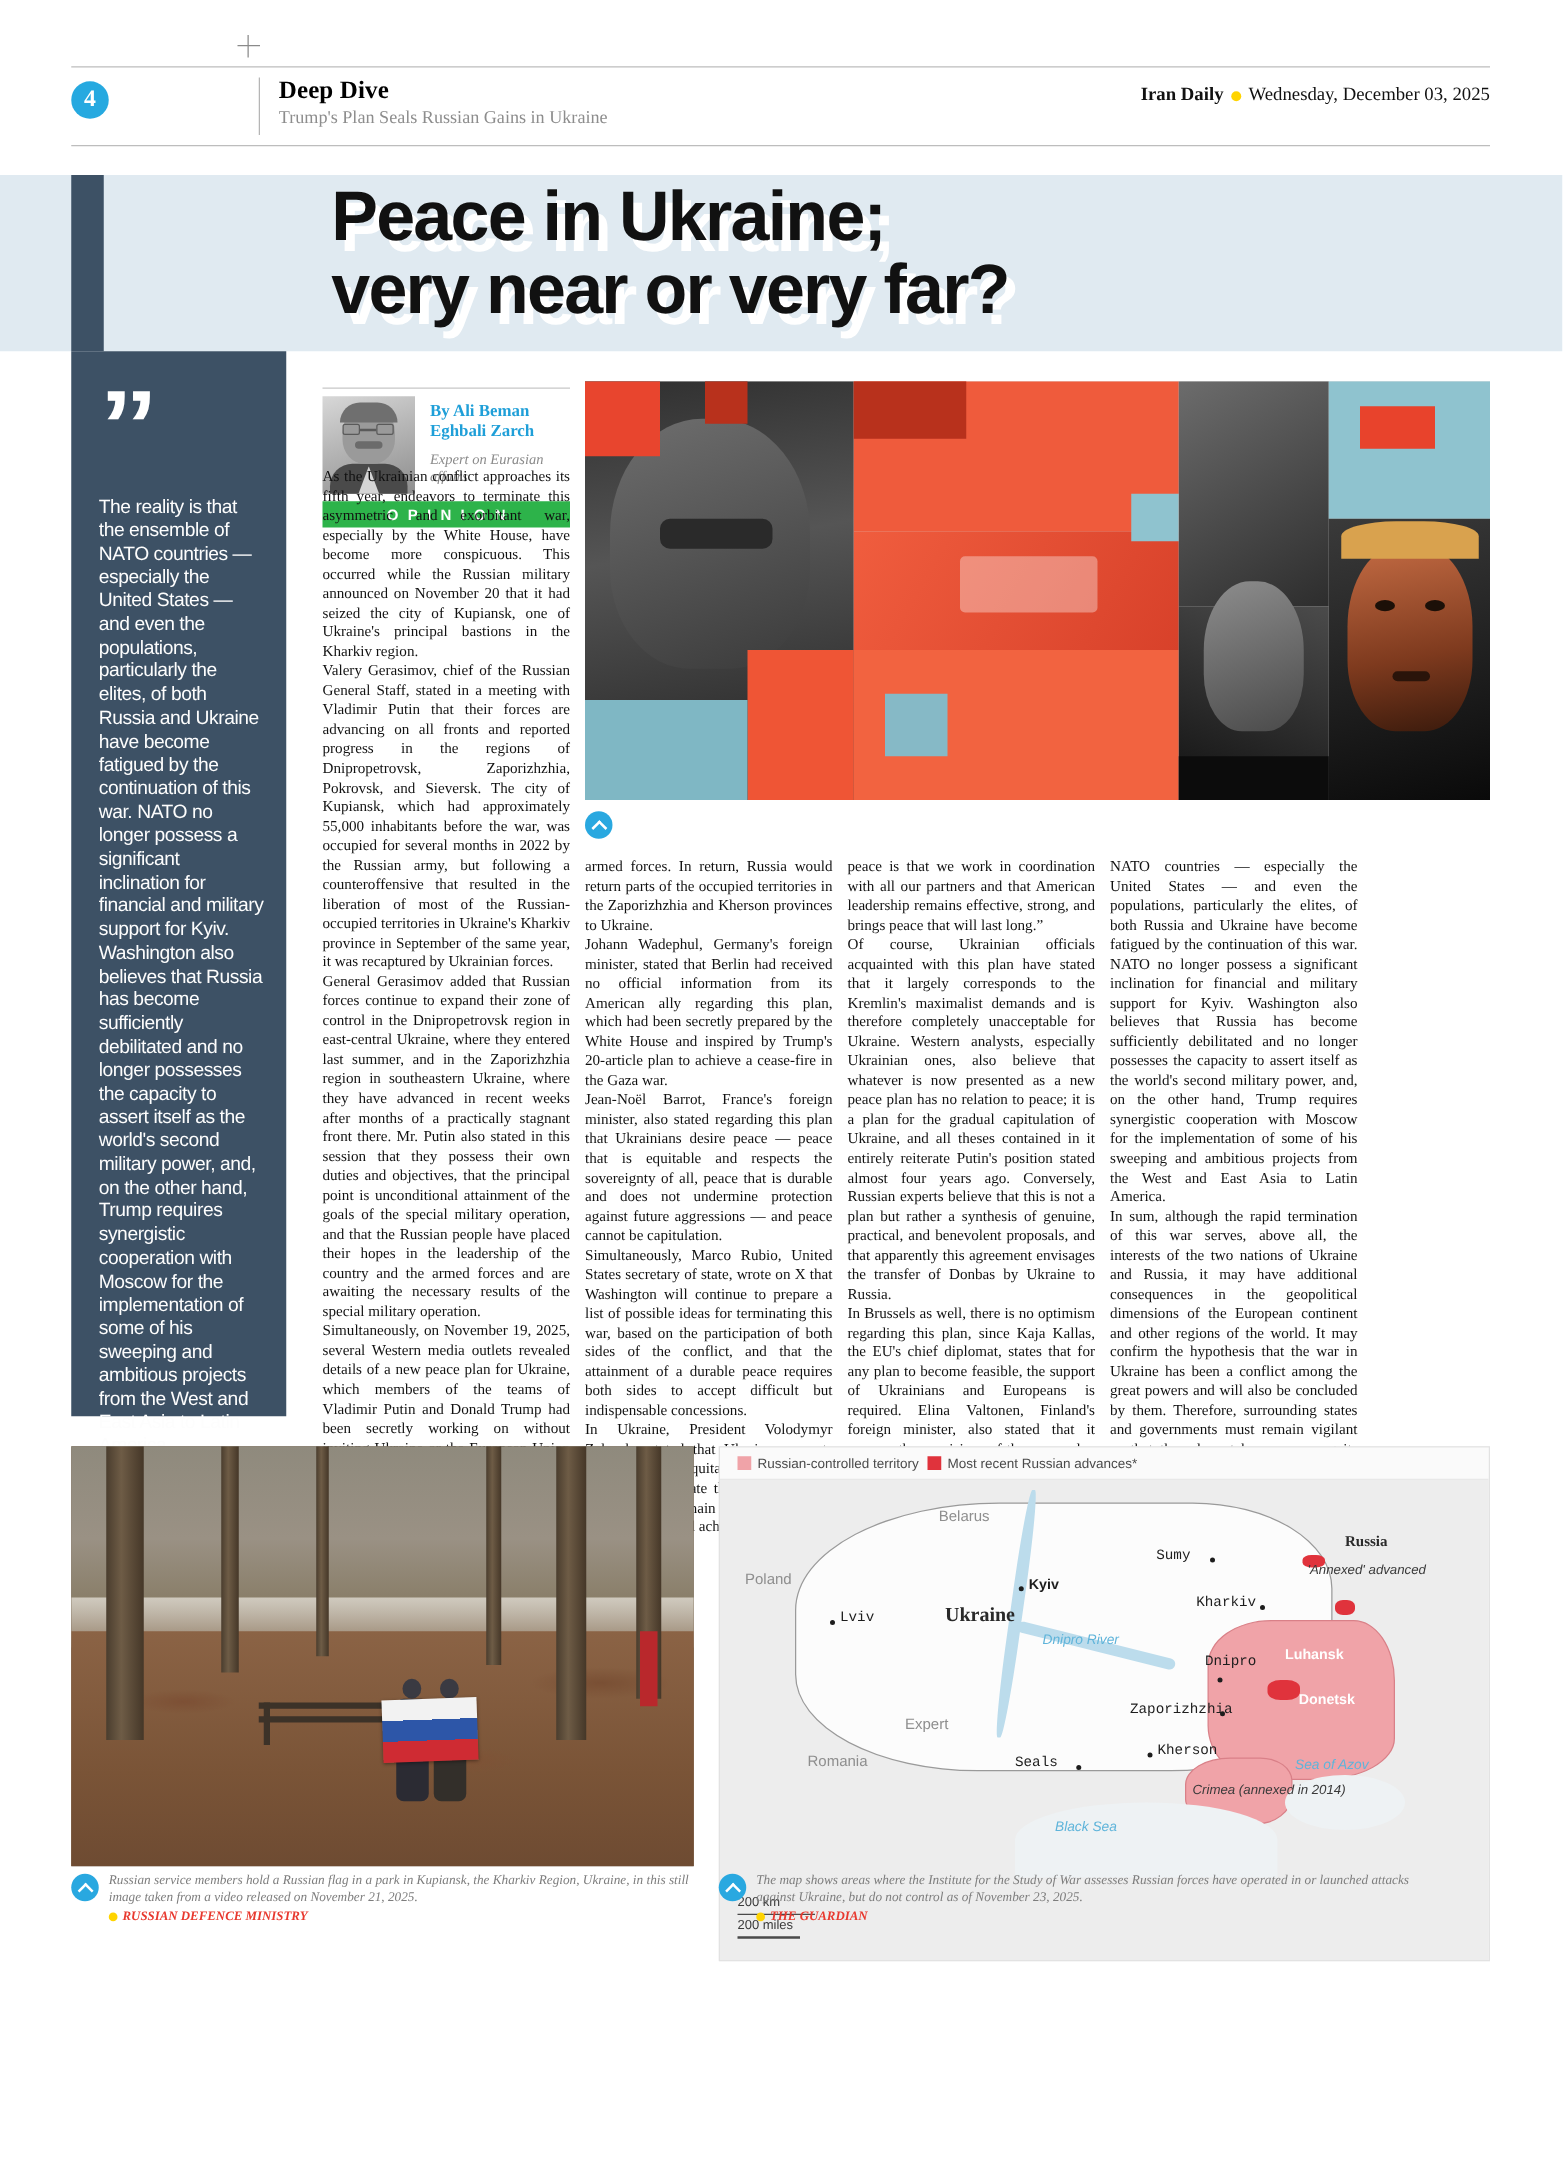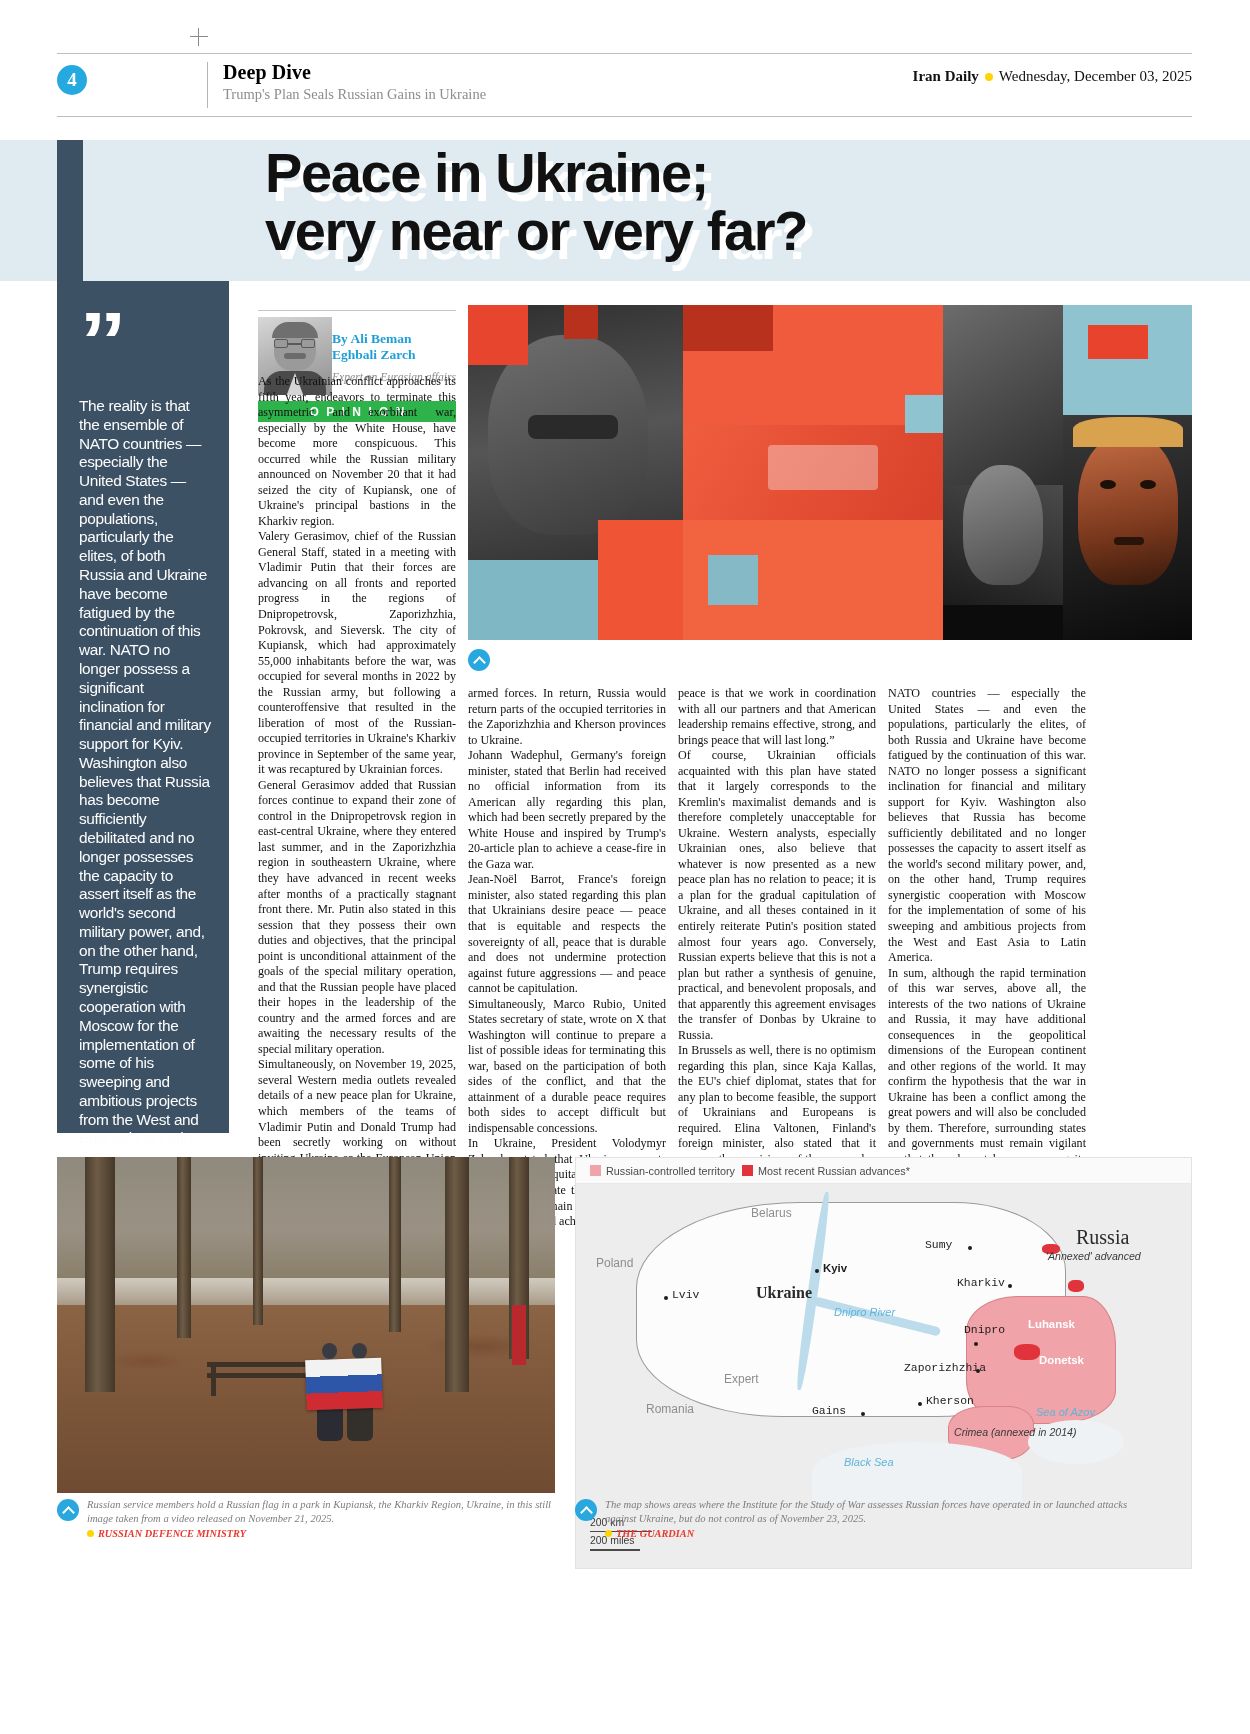--- a/index.html
+++ b/index.html
@@ -68,21 +68,21 @@
   }
   .quote-text {
     font-family: "Liberation Sans", sans-serif;
     font-size: 15.4px; line-height: 1.22; font-weight: 400;
     letter-spacing: -.35px; margin-top: 20px; color: #fdfdfd;
   }
 
   
   .byline-wrap { position: absolute; left: 258px; top: 310px; width: 198px; }
   .byline-rule { border-top: 1px solid #c7c7c7; width: 198px; }
-  .byline-row { display: flex; gap: 0; padding-top: 6px; align-items: center; }
+  .byline-row { display: flex; gap: 12px; padding-top: 6px; }
   .mugshot {
     width: 74px; height: 78px; flex: 0 0 74px;
     background: linear-gradient(160deg,#d8d8d8 0%,#b9b9b9 40%,#8e8e8e 100%);
     position: relative; overflow: hidden;
   }
   .mug-head { position: absolute; left: 16px; top: 8px; width: 42px; height: 46px; border-radius: 46% 46% 42% 42%; background: #9a9a9a; }
   .mug-hair { position: absolute; left: 14px; top: 5px; width: 46px; height: 16px; border-radius: 22px 22px 0 0; background: #6f6f6f; }
   .mug-glass-l, .mug-glass-r { position: absolute; top: 22px; width: 14px; height: 9px; border: 1.6px solid #5a5a5a; border-radius: 2px; }
   .mug-glass-l { left: 16px; } .mug-glass-r { left: 43px; }
   .mug-bridge { position: absolute; left: 30px; top: 26px; width: 13px; height: 1.6px; background: #5a5a5a; }
@@ -243,21 +243,21 @@
     background: #bcdcec; transform: rotate(14deg); border-radius: 6px;
   }
   .sea-azov { position: absolute; left: 452px; top: 236px; width: 96px; height: 44px; background: #eef2f4; border-radius: 50%; }
   .black-sea { position: absolute; left: 236px; top: 258px; width: 210px; height: 60px; background: #eef2f4; border-radius: 50% 50% 0 0; }
   .ml {
     position: absolute; font-family: "Liberation Sans", sans-serif;
     white-space: nowrap;
   }
   .ml-country { font-size: 12px; color: #8e8e8e; }
   .ml-ukraine { font-family: "Liberation Serif", serif; font-weight: bold; font-size: 16px; color: #2a2a2a; }
-  .ml-russia { font-family: "Liberation Serif", serif; font-weight: normal; font-size: 20px; color: #2a2a2a; }
+  .ml-russia { font-family: "Liberation Serif", serif; font-weight: bold; font-size: 12px; color: #2a2a2a; }
   .ml-city { font-size: 11.4px; color: #1d1d1d; font-family: Liberation Mono, monospace; }
   .ml-city-b { font-size: 11.4px; color: #1d1d1d; font-weight: bold; }
   .ml-water { font-size: 11px; color: #5fb4da; font-style: italic; }
   .ml-annex { font-size: 10.6px; color: #3a3a3a; font-style: italic; }
   .ml-white { font-size: 11.4px; color: #ffffff; font-weight: bold; }
   .dot-city { position: absolute; width: 4px; height: 4px; border-radius: 50%; background: #1d1d1d; }
   .scalebar { position: absolute; left: 14px; bottom: 14px; font-family: "Liberation Sans", sans-serif; font-size: 10.4px; color: #3a3a3a; }
   .scalebar .bar { width: 62px; height: 1.6px; background: #4a4a4a; margin: 3px 0; }
   .scalebar .bar2 { width: 50px; height: 1.6px; background: #4a4a4a; margin: 3px 0; }
 
@@ -458,21 +458,21 @@
     <div class="ml ml-city" style="left:96px;top:105px;">Lviv</div>
     <div class="dot-city" style="left:392px;top:62px;"></div>
     <div class="ml ml-city" style="left:349px;top:55px;">Sumy</div>
     <div class="dot-city" style="left:432px;top:100px;"></div>
     <div class="ml ml-city" style="left:381px;top:93px;">Kharkiv</div>
     <div class="dot-city" style="left:398px;top:158px;"></div>
     <div class="ml ml-city" style="left:388px;top:140px;">Dnipro</div>
     <div class="dot-city" style="left:400px;top:185px;"></div>
     <div class="ml ml-city" style="left:328px;top:178px;">Zaporizhzhia</div>
     <div class="dot-city" style="left:285px;top:228px;"></div>
-    <div class="ml ml-city" style="left:236px;top:221px;">Gains</div>
+    <div class="ml ml-city" style="left:236px;top:221px;">Seals</div>
     <div class="dot-city" style="left:342px;top:218px;"></div>
     <div class="ml ml-city" style="left:350px;top:211px;">Kherson</div>
     <div class="ml ml-white" style="left:452px;top:134px;">Luhansk</div>
     <div class="ml ml-white" style="left:442px;top:170px;padding-left:21px;">Donetsk</div>
 
     <div class="ml ml-water" style="left:258px;top:122px;line-height:1.15;">Dnipro River</div>
     <div class="ml ml-water" style="left:460px;top:222px;">Sea of Azov</div>
     <div class="ml ml-water" style="left:268px;top:272px;">Black Sea</div>
 
     <div class="ml ml-annex" style="left:470px;top:66px;">'Annexed' advanced</div>

